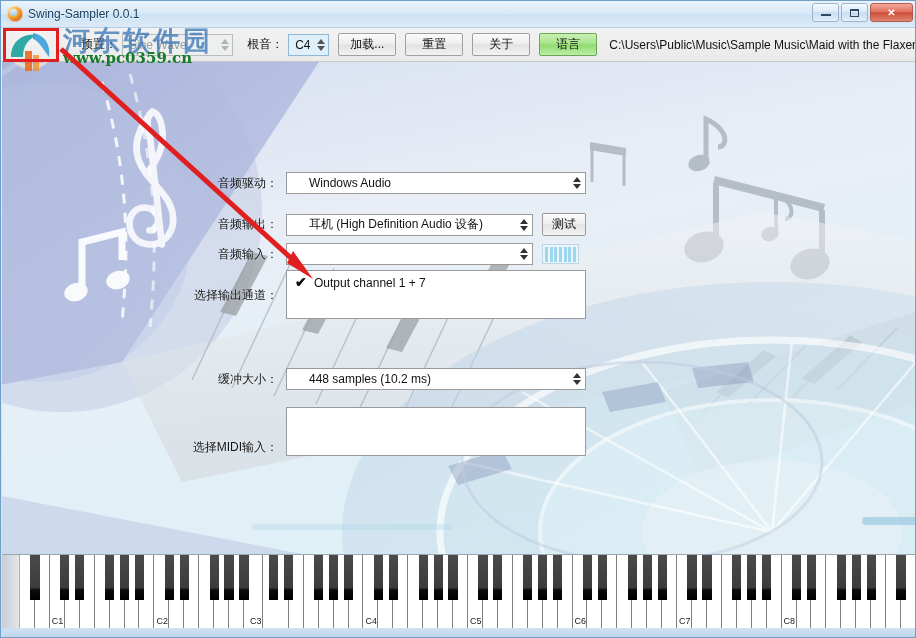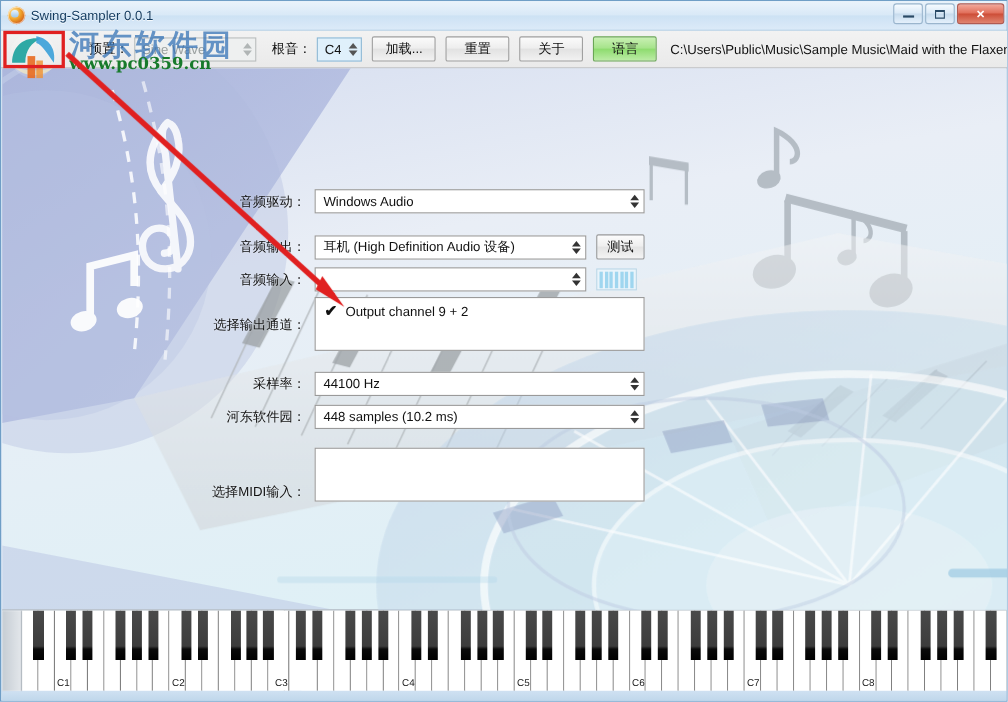--- a/index.html
+++ b/index.html
@@ -140,21 +140,21 @@
   }
   .flabel {
     width: 100px; text-align: right; margin-right: 8px;
     white-space: nowrap; color: #111;
     text-shadow: 0 0 2px rgba(255,255,255,.55);
   }
   .fcombo {
     height: 22px; border: 1px solid #9a9a9a; background: #fff;
     position: relative; display: flex; align-items: center;
   }
-  .fcombo .ctext { padding-left: 7px; white-space: nowrap; overflow: hidden; font-size: 12px; }
+  .fcombo .ctext { padding-left: 22px; white-space: nowrap; overflow: hidden; font-size: 12px; }
   .fspin {
     position: absolute; right: 4px; top: 50%; transform: translateY(-50%);
     display: flex; flex-direction: column; align-items: center; gap: 2px;
   }
   .fspin i { display:block; width:0; height:0; border-left:4px solid transparent; border-right:4px solid transparent; }
   .fspin i.up { border-bottom: 5px solid #333; }
   .fspin i.dn { border-top: 5px solid #333; }
 
   .testbtn {
     width: 44px; height: 23px; margin-left: 9px;
@@ -468,38 +468,28 @@
             </div>
         </div>
         <div class="testbtn">测试</div>
       </div>
 
       <div class="row" style="left:176px; top:208px; align-items:flex-start;">
         <div class="flabel" style="margin-top:17px;">选择输出通道：</div>
         <div class="listbox" style="width:300px; height:49px;">
           <div class="cbrow">
             <div class="cbmark"></div>
-            <div>Output channel 9 + 2</div>
+            <div>Output channel 1 + 7</div>
           </div>
         </div>
       </div>
 
-      <div class="row" style="left:176px; top:276px;">
-        <div class="flabel">采样率：</div>
-        <div class="fcombo" style="width:300px;">
-          <div class="ctext">44100 Hz</div>
-          <div class="fspin">
-              <i class="up"></i>
-              <i class="dn"></i>
-            </div>
-        </div>
-      </div>
 
       <div class="row" style="left:176px; top:306px;">
-        <div class="flabel">河东软件园：</div>
+        <div class="flabel">缓冲大小：</div>
         <div class="fcombo" style="width:300px;">
           <div class="ctext">448 samples (10.2 ms)</div>
           <div class="fspin">
               <i class="up"></i>
               <i class="dn"></i>
             </div>
         </div>
       </div>
 
       <div class="row" style="left:176px; top:345px; align-items:flex-end;">

